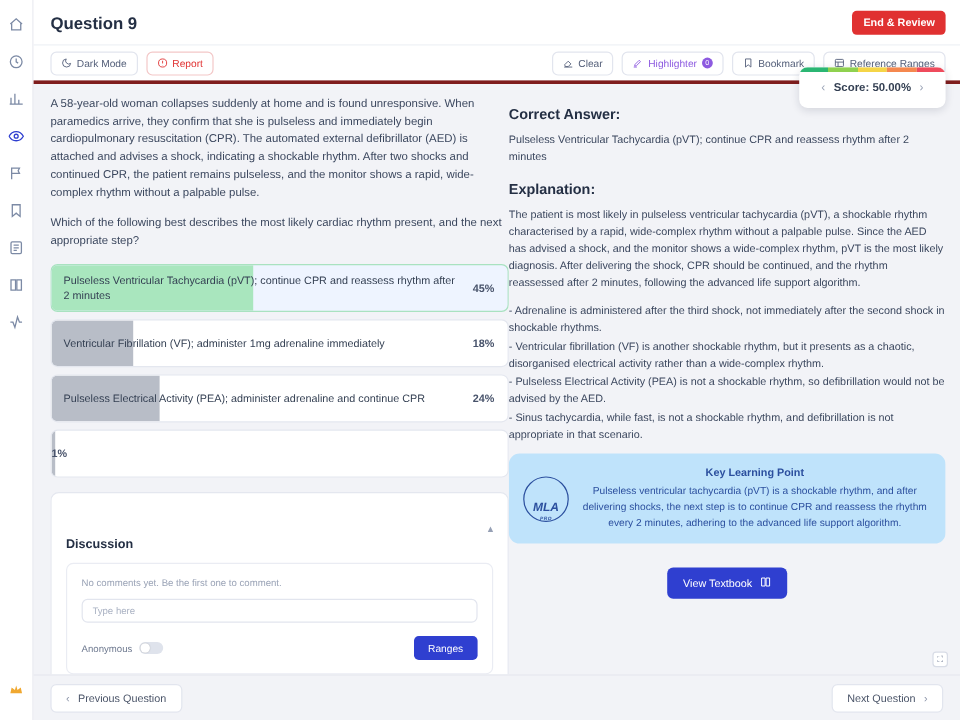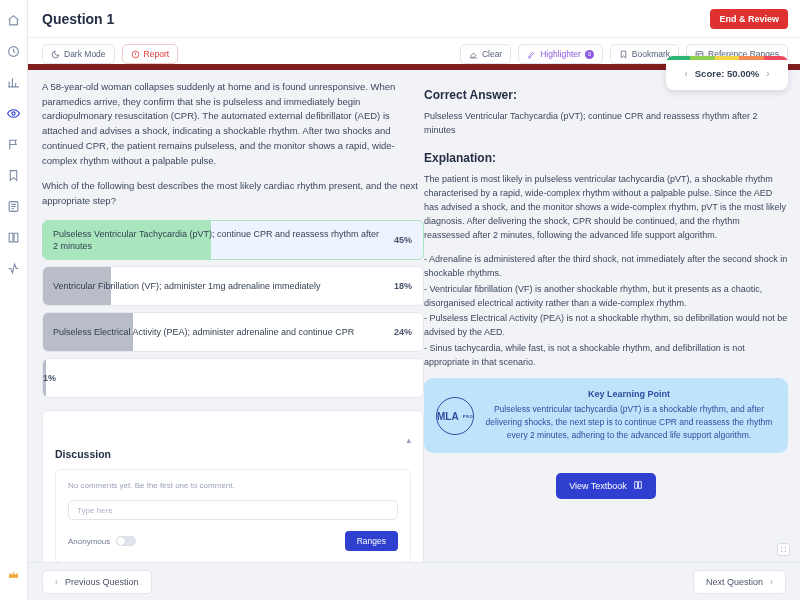--- a/index.html
+++ b/index.html
@@ -49,23 +49,23 @@
     font-size: 9px; font-weight: bold;
     border-radius: 4px;
     padding: 5px 9px;
     border: none;
     cursor: pointer;
   }
 
   
   .toolbar {
     height: 32px; background: #ffffff;
-    display: flex; align-items: flex-end;
+    display: flex; align-items: center;
     padding: 0 12px 0 14px;
-    border-bottom: 6px solid #7f1d1d;
+    border-bottom: 3px solid #7f1d1d;
   }
   .pill {
     display: inline-flex; align-items: center; gap: 4px;
     border: 1px solid #e2e5ee;
     border-radius: 5px;
     background: #fff;
     font-size: 8.5px;
     color: #55607a;
     padding: 4px 8px;
     margin-right: 7px;
@@ -201,23 +201,24 @@
     background: #bfe3fb;
     border-radius: 9px;
     padding: 11px 14px 12px 12px;
     display: flex; gap: 10px; align-items: flex-start;
   }
   .klp-logo {
     flex: 0 0 38px;
     width: 38px; height: 38px; border-radius: 50%;
     border: 1.5px solid #2b4f9e;
     color: #2b4f9e;
-    display: flex; flex-direction: row; align-items: center; justify-content: space-between;
+    display: flex; flex-direction: column; align-items: center; justify-content: flex-end;
     font-size: 10px; font-weight: bold;
     margin-top: 8px;
+    font-style: italic;
   }
   .klp-logo .sub { font-size: 4px; letter-spacing: .5px; }
   .klp-body { flex: 1; text-align: center; }
   .klp-title { font-size: 9px; font-weight: bold; color: #2b4f9e; margin-bottom: 4px; }
   .klp-text { font-size: 8.5px; color: #2b4f9e; line-height: 1.5; }
 
   .textbook-wrap { display: flex; justify-content: center; margin-top: 20px; }
   .textbook-btn {
     background: #2f3fd0; color: #fff;
     border: none; border-radius: 5px;
@@ -343,21 +344,21 @@
     <div class="side-icon side-crown">
       <svg viewBox="0 0 24 24" fill="currentColor">
           <path d="M3 18h18l-2-9-5 4-2-7-2 7-5-4z"></path>
         </svg>
     </div>
   </div>
 
   <div class="main">
 
     <div class="topbar">
-      <div class="qtitle">Question 1</div>
+      <div class="qtitle">Question 9</div>
       <button class="end-review-btn">End &amp; Review</button>
     </div>
 
     <div class="toolbar">
       <div class="pill">
         <span class="ic">
           <svg viewBox="0 0 24 24" fill="none" stroke="currentColor" stroke-width="2">
               <path d="M21 12.8A9 9 0 1111.2 3a7 7 0 009.8 9.8z"></path>
             </svg>
         </span>

